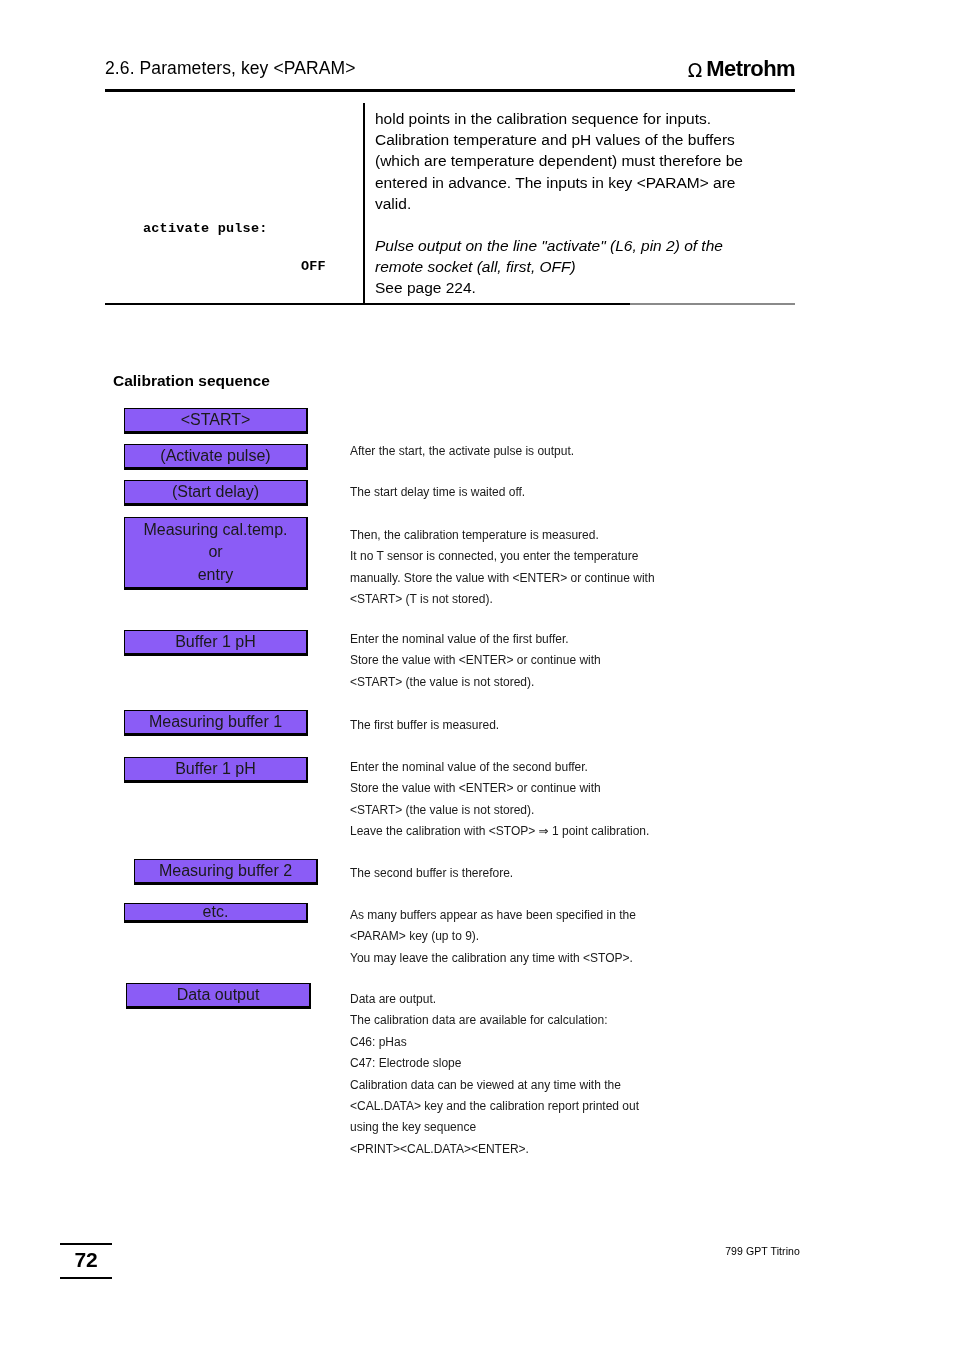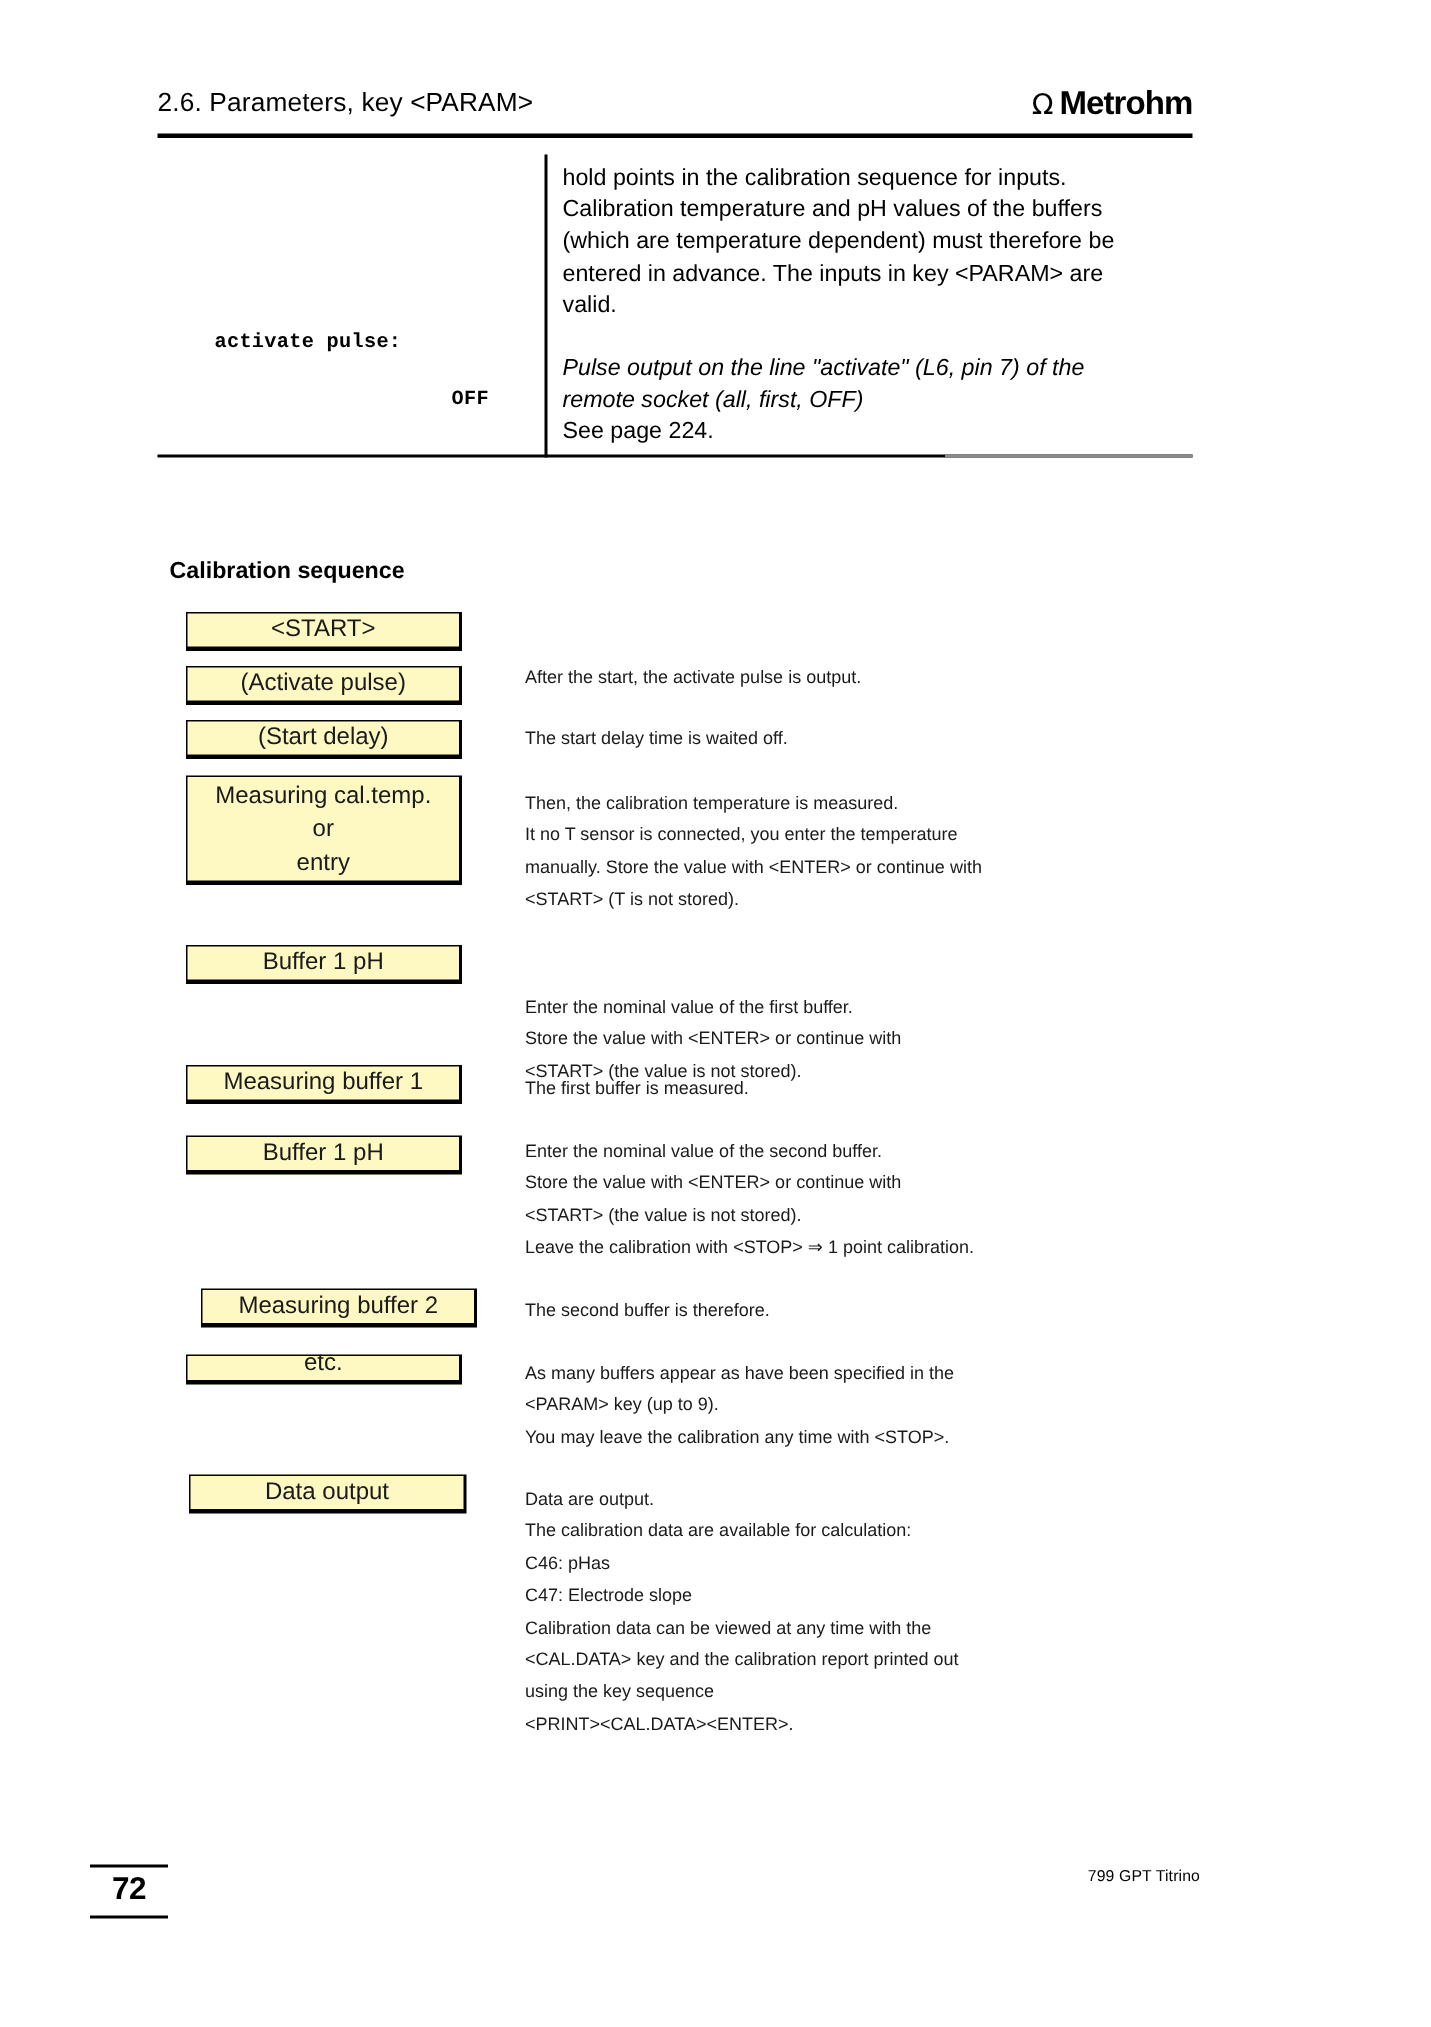--- a/index.html
+++ b/index.html
@@ -129,29 +129,29 @@
     font-weight: bold;
   }
 
   
   .flow-box {
     position: absolute;
     box-sizing: border-box;
     border: 1.3px solid #000;
     border-bottom-width: 3px;
     border-right-width: 2.2px;
-    background: #fef9c3;
+    background: #8b5cf6;
     text-align: center;
     font-size: 16px;
     line-height: 22.5px;
     color: #1a1a1a;
     display: flex;
     flex-direction: column;
     align-items: center;
-    justify-content: flex-end;
+    justify-content: center;
   }
   .flow-text {
     position: absolute;
     left: 350px;
     width: 460px;
     font-size: 12px;
     line-height: 21.4px;
     color: #1a1a1a;
   }
   .flow-text p { margin: 0; }
@@ -210,21 +210,21 @@
     <span class="pl-value">OFF</span>
   </div>
 
   <div id="param-desc-cell">
     <p>hold points in the calibration sequence for inputs.</p>
     <p>Calibration temperature and pH values of the buffers</p>
     <p>(which are temperature dependent) must therefore be</p>
     <p>entered in advance. The inputs in key &lt;PARAM&gt; are</p>
     <p>valid.</p>
     <div class="spacer"></div>
-    <p class="ital">Pulse output on the line "activate" (L6, pin 7) of the</p>
+    <p class="ital">Pulse output on the line "activate" (L6, pin 2) of the</p>
     <p class="ital">remote socket (all, first, OFF)</p>
     <p>See page 224.</p>
   </div>
 
   <div id="param-rule-bottom"></div>
   <div id="param-rule-bottom-grey"></div>
 </div>
 
 <div id="section-heading">Calibration sequence</div>
 
@@ -254,21 +254,21 @@
 <div class="flow-text" style="top:525px;">
   <p>Then, the calibration temperature is measured.</p>
   <p>It no T sensor is connected, you enter the temperature</p>
   <p>manually. Store the value with &lt;ENTER&gt; or continue with</p>
   <p>&lt;START&gt; (T is not stored).</p>
 </div>
 
 <div class="flow-box" style="left:124px; top:630px; width:184px; height:26px;">
   <span>Buffer 1 pH</span>
 </div>
-<div class="flow-text" style="top:629px;margin-top:32px;">
+<div class="flow-text" style="top:629px;">
   <p>Enter the nominal value of the first buffer.</p>
   <p>Store the value  with &lt;ENTER&gt; or continue with</p>
   <p>&lt;START&gt; (the value is not stored).</p>
 </div>
 
 <div class="flow-box" style="left:124px; top:710px; width:184px; height:26px;">
   <span>Measuring buffer 1</span>
 </div>
 <div class="flow-text" style="top:715px;">
   <p>The first buffer is measured.</p>

